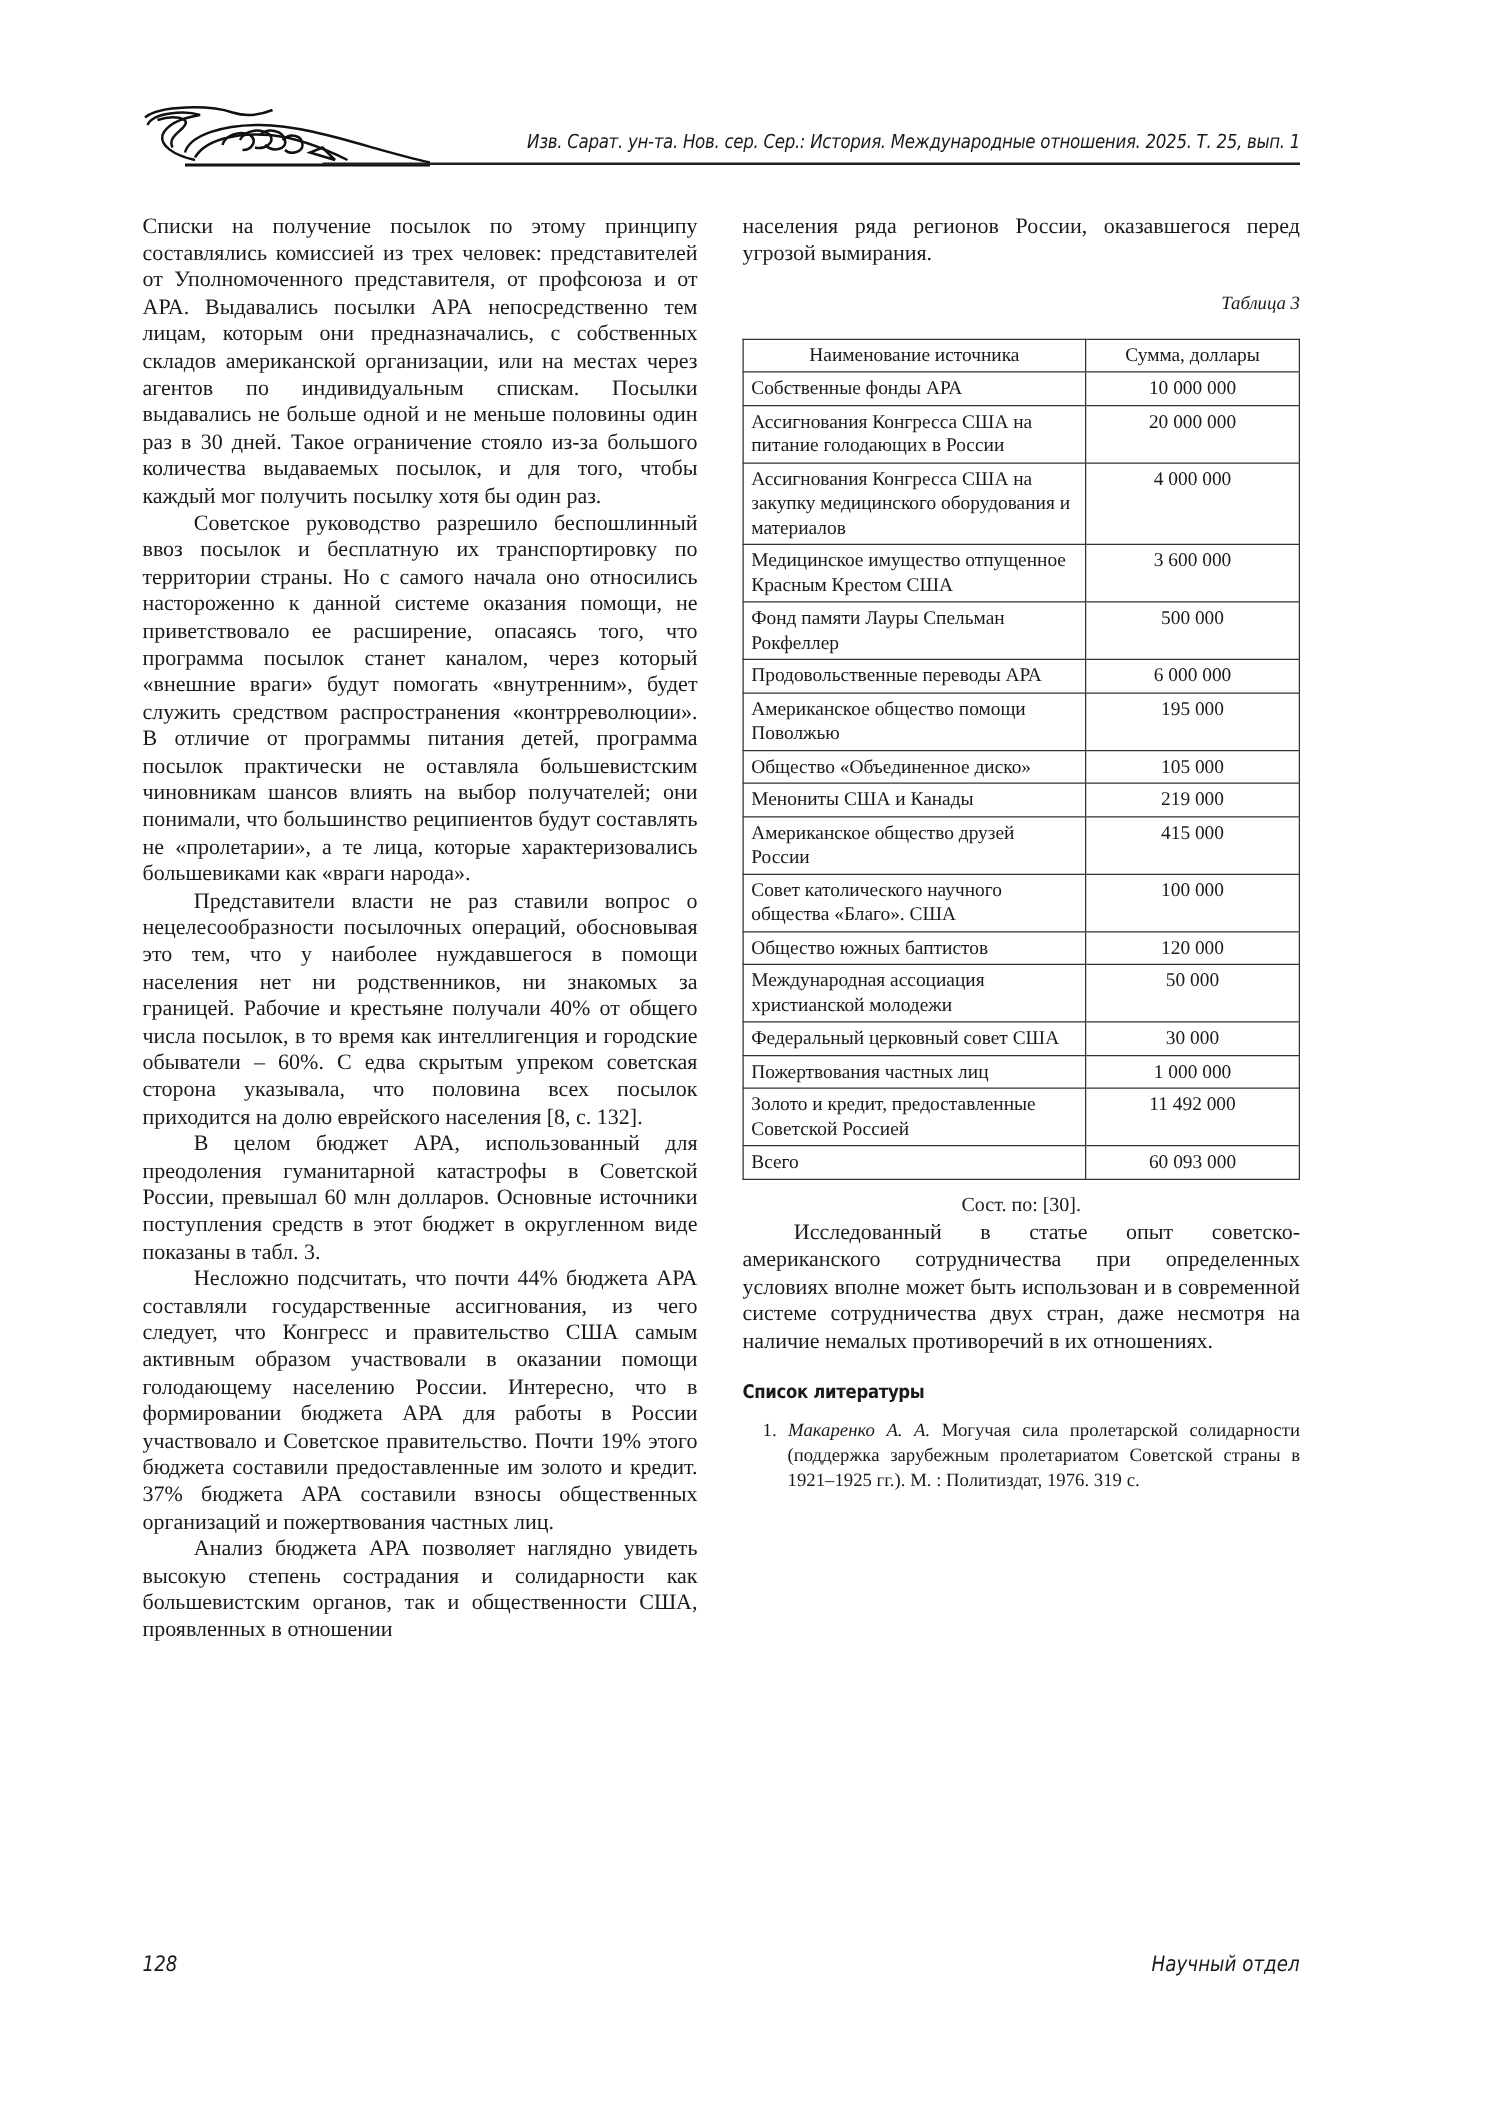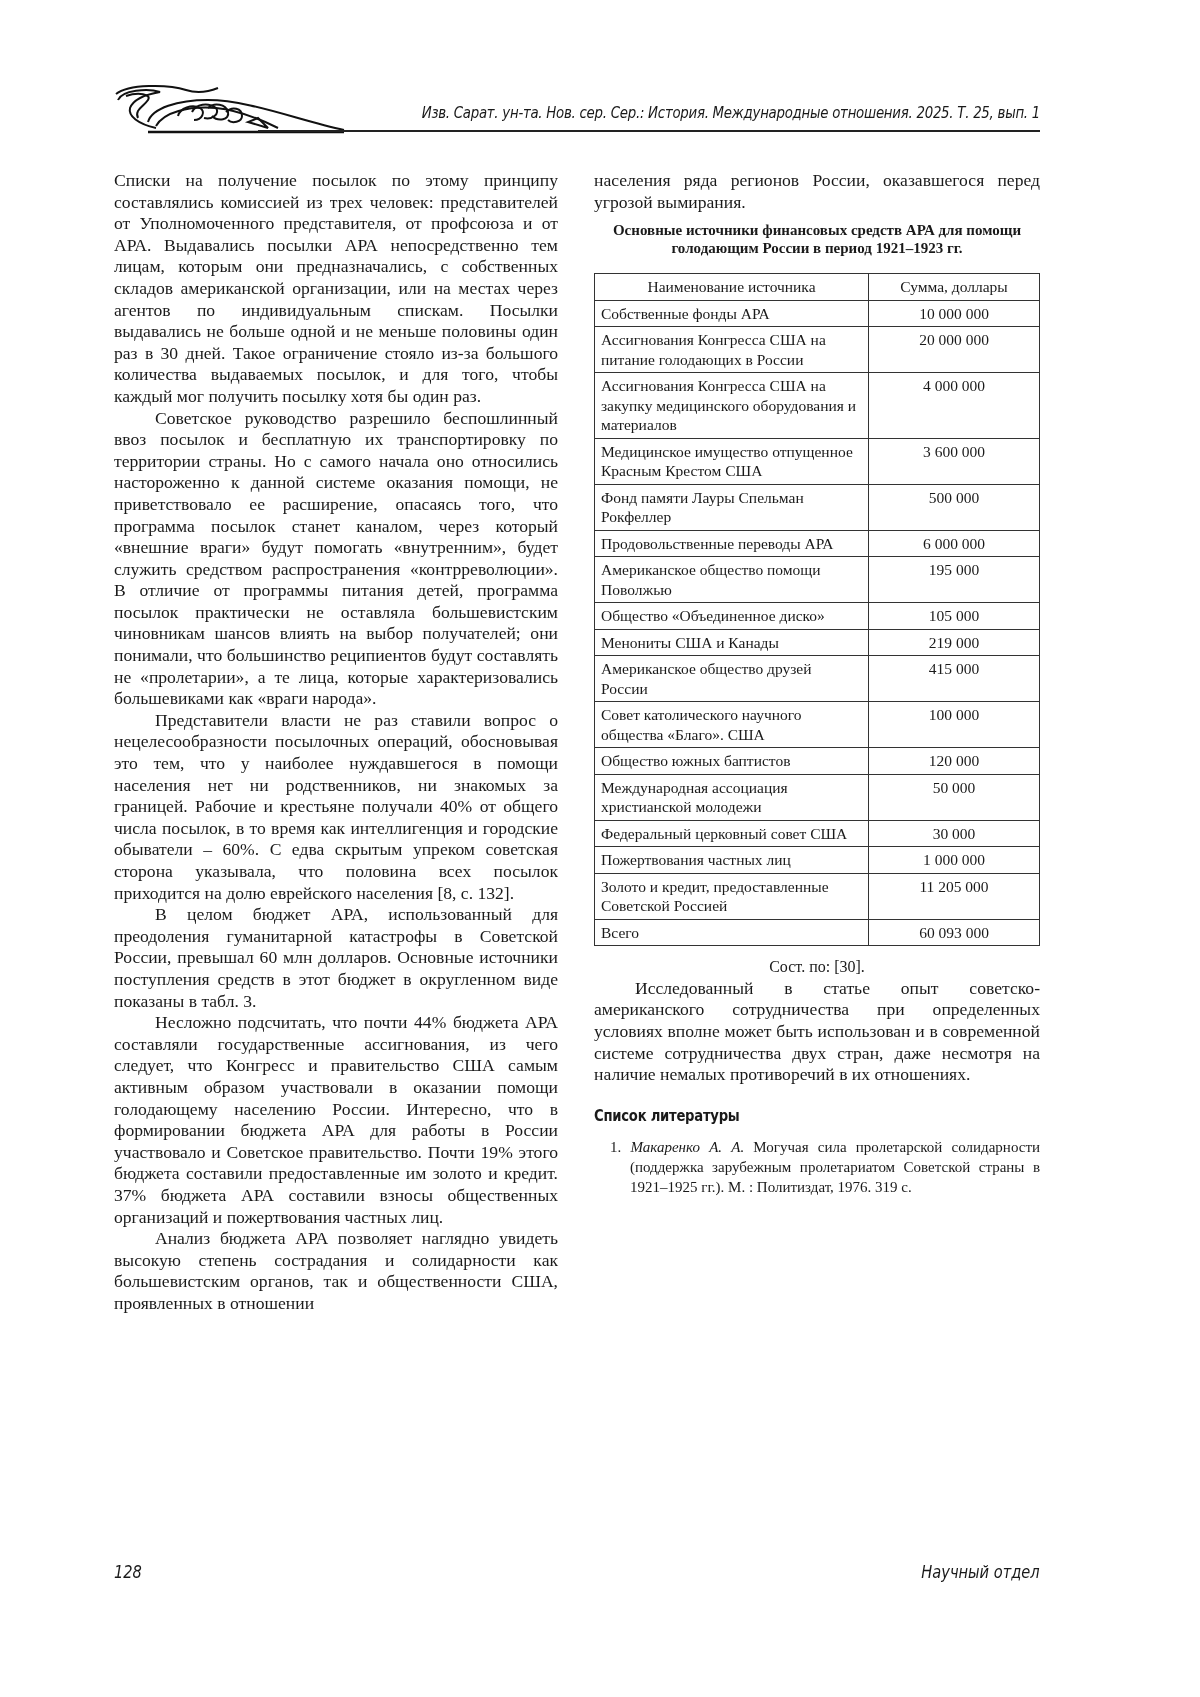--- a/index.html
+++ b/index.html
@@ -58,21 +58,21 @@
   <p>Списки на получение посылок по этому принципу составлялись комиссией из трех человек: представителей от Уполномоченного представителя, от профсоюза и от АРА. Выдавались посылки АРА непосредственно тем лицам, которым они предназначались, с собственных складов американской организации, или на местах через агентов по индивидуальным спискам. Посылки выдавались не больше одной и не меньше половины один раз в 30 дней. Такое ограничение стояло из-за большого количества выдаваемых посылок, и для того, чтобы каждый мог получить посылку хотя бы один раз.</p>
   <p class="indent">Советское руководство разрешило беспошлинный ввоз посылок и бесплатную их транспортировку по территории страны. Но с самого начала оно относились настороженно к данной системе оказания помощи, не приветствовало ее расширение, опасаясь того, что программа посылок станет каналом, через который «внешние враги» будут помогать «внутренним», будет служить средством распространения «контрреволюции». В отличие от программы питания детей, программа посылок практически не оставляла большевистским чиновникам шансов влиять на выбор получателей; они понимали, что большинство реципиентов будут составлять не «пролетарии», а те лица, которые характеризовались большевиками как «враги народа».</p>
   <p class="indent">Представители власти не раз ставили вопрос о нецелесообразности посылочных операций, обосновывая это тем, что у наиболее нуждавшегося в помощи населения нет ни родственников, ни знакомых за границей. Рабочие и крестьяне получали 40% от общего числа посылок, в то время как интеллигенция и городские обыватели – 60%. С едва скрытым упреком советская сторона указывала, что половина всех посылок приходится на долю еврейского населения [8, с. 132].</p>
   <p class="indent">В целом бюджет АРА, использованный для преодоления гуманитарной катастрофы в Советской России, превышал 60 млн долларов. Основные источники поступления средств в этот бюджет в округленном виде показаны в табл. 3.</p>
   <p class="indent">Несложно подсчитать, что почти 44% бюджета АРА составляли государственные ассигнования, из чего следует, что Конгресс и правительство США самым активным образом участвовали в оказании помощи голодающему населению России. Интересно, что в формировании бюджета АРА для работы в России участвовало и Советское правительство. Почти 19% этого бюджета составили предоставленные им золото и кредит. 37% бюджета АРА составили взносы общественных организаций и пожертвования частных лиц.</p>
   <p class="indent">Анализ бюджета АРА позволяет наглядно увидеть высокую степень сострадания и солидарности как большевистским органов, так и общественности США, проявленных в отношении</p>
 </div>
 
 <div class="col col-right">
   <p>населения ряда регионов России, оказавшегося перед угрозой вымирания.</p>
-  <div class="table-title">Основные источники финансовых средств АРА для помощи голодающим России в период 1921–1923 гг.</div>
+  <div class="table-label">Таблица 3</div>
   <table>
     <thead>
       <tr>
         <th>Наименование источника</th>
         <th>Сумма, доллары</th>
       </tr>
     </thead>
     <tbody id="table-body">
         <tr>
           <td>Собственные фонды АРА</td>
@@ -129,21 +129,21 @@
         <tr>
           <td>Федеральный церковный совет США</td>
           <td class="sum">30 000</td>
         </tr>
         <tr>
           <td>Пожертвования частных лиц</td>
           <td class="sum">1 000 000</td>
         </tr>
         <tr>
           <td>Золото и кредит, предоставленные Советской Россией</td>
-          <td class="sum">11 205 000</td>
+          <td class="sum">11 492 000</td>
         </tr>
         <tr>
           <td>Всего</td>
           <td class="sum">60 093 000</td>
         </tr>
       </tbody>
   </table>
   <div class="source-note">Сост. по: [30].</div>
   <p class="indent conclusion">Исследованный в статье опыт советско-американского сотрудничества при определенных условиях вполне может быть использован и в современной системе сотрудничества двух стран, даже несмотря на наличие немалых противоречий в их отношениях.</p>
   <div class="refs-heading">Список литературы</div>

